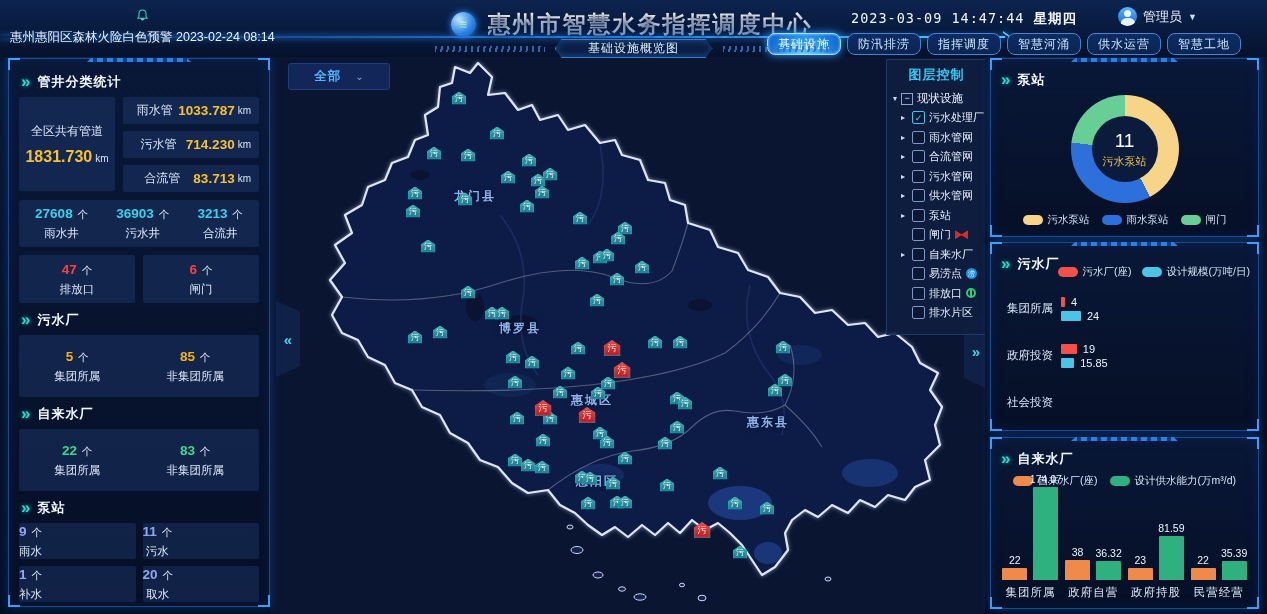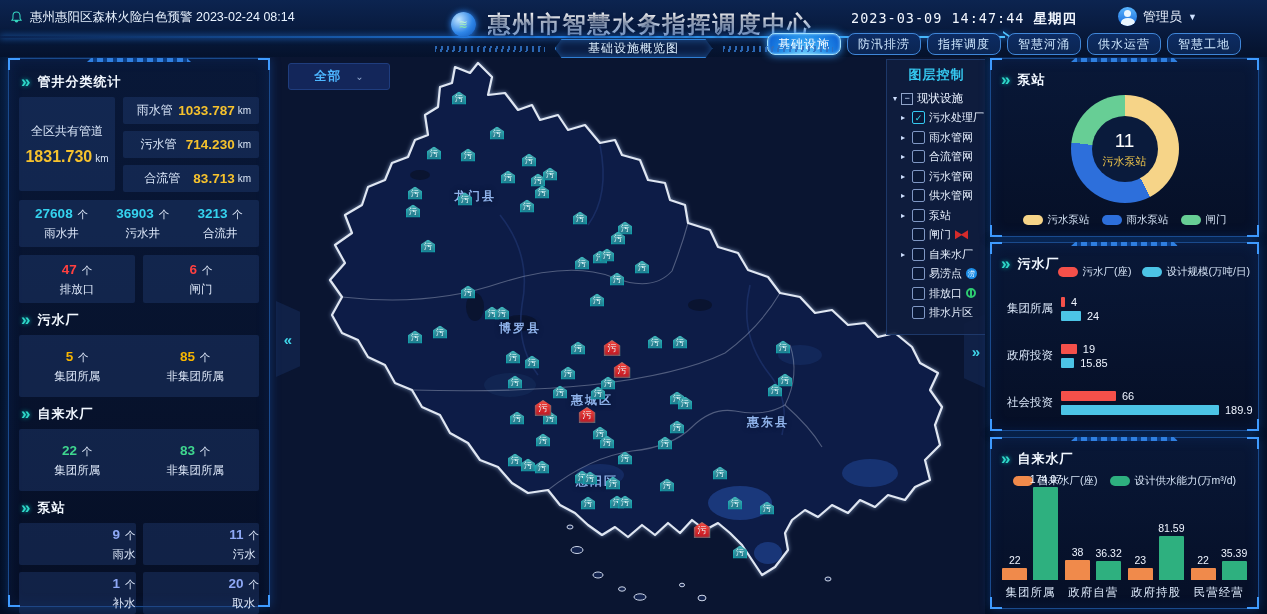--- a/index.html
+++ b/index.html
@@ -4,21 +4,21 @@
 <style>
   html,body{margin:0;padding:0;width:1267px;height:614px;overflow:hidden;background:#030f28;
     font-family:"Liberation Sans","DejaVu Sans",sans-serif;color:#eaf2ff;}
   .screen{position:relative;width:1267px;height:614px;background:linear-gradient(180deg,#061a3a 0%,#041026 60%,#030e24 100%);}
   
   .topbar{position:absolute;left:0;top:0;width:100%;height:57px;
     background:linear-gradient(180deg,#0c2450 0%,#081a3d 55%,#05122c 100%);z-index:30;}
   .tb-line{position:absolute;left:0;top:36px;width:1005px;height:2px;
     background:linear-gradient(90deg,rgba(25,90,200,.15),#1f7ae0 55%,#4fc3ff);box-shadow:0 0 6px #2b8cff;}
   .tb-line2{position:absolute;left:1003px;top:40px;width:26px;height:2px;background:#4fc3ff;transform:skewY(35deg);box-shadow:0 0 6px #2b8cff;}
-  .alert{position:absolute;left:10px;top:9px;display:flex;align-items:center;gap:7px;font-size:12.5px;color:#e9f3ff;}
+  .alert{position:absolute;left:10px;top:9px;display:flex;align-items:center;gap:7px;font-size:12.5px;color:#e9f3ff;flex-direction:column;}
   .bell{width:13px;height:13px;display:inline-block;}
   .title-wrap{position:absolute;left:50%;top:5px;transform:translateX(-50%);display:flex;align-items:center;gap:8px;white-space:nowrap;}
   .logo{width:25px;height:25px;border-radius:50%;background:radial-gradient(circle at 32% 30%,#bfe4ff,#2f86e8 55%,#0c4fb0);
     display:flex;align-items:center;justify-content:center;font-size:11px;color:#eaffea;box-shadow:0 0 6px #2b8cff;}
   .logo b{background:linear-gradient(180deg,#eafff2,#57d98c);-webkit-background-clip:text;background-clip:text;color:transparent;font-weight:bold;}
   .main-title{margin:4px;font-size:23px;letter-spacing:2px;font-weight:bold;
     background:linear-gradient(180deg,#ffffff 30%,#aeccf5 75%,#7fa8e8);-webkit-background-clip:text;background-clip:text;color:transparent;
     text-shadow:0 2px 4px rgba(0,20,60,.6);}
   .clock{position:absolute;right:190px;top:10px;font-family:"DejaVu Sans Mono",monospace;font-size:13.5px;color:#f2f7ff;letter-spacing:1px;display:flex;gap:9px;}
   .clock .wd{font-family:"Liberation Sans","DejaVu Sans",sans-serif;font-weight:bold;}
@@ -65,21 +65,21 @@
   .stat-row{display:flex;margin-top:8px;}
   .stat-box{display:flex;align-items:center;justify-content:space-around;padding:6px 2px;}
   .stat-col{display:flex;flex-direction:column;align-items:center;gap:4px;}
   .stat-col .v{font-size:13.5px;font-weight:bold;}
   .stat-col .v small{font-size:10.5px;color:#dfe9fa;font-weight:normal;margin-left:2px;}
   .stat-col .l{font-size:11.5px;color:#dfe9fa;}
   .two-box{display:flex;gap:8px;margin-top:8px;}
   .two-box .card{flex:1;height:48px;display:flex;align-items:center;justify-content:center;}
   .wide-box{height:50px;margin-top:2px;}
   .grid2{display:grid;grid-template-columns:1fr 1fr;gap:7px;margin-top:2px;}
-  .grid2 .card{height:42px;display:flex;align-items:center;justify-content:flex-end;}
+  .grid2 .card{height:36px;display:flex;align-items:center;justify-content:flex-start;}
   
   .map-area{position:absolute;left:270px;top:55px;width:715px;height:559px;overflow:hidden;background:#0a1531;z-index:5;}
   .map-svg{position:absolute;left:0;top:0;}
   .dlabel{position:absolute;transform:translate(-50%,-50%);font-size:12px;font-weight:bold;color:#8fb2ea;letter-spacing:2px;text-shadow:0 0 5px #02102e;z-index:4;margin-top:28px;}
   .mk{position:absolute;width:14px;height:13px;transform:translate(-50%,-50%);display:flex;align-items:center;justify-content:center;
     color:#ebfdff;font-size:8px;clip-path:polygon(50% 0,100% 36%,100% 100%,0 100%,0 36%);
     background:linear-gradient(180deg,#4db4ba,#1e6e84);box-shadow:0 0 3px #0cc inset;z-index:5;cursor:pointer;}
   .mk.alarm{width:17px;height:16px;font-size:9px;background:linear-gradient(180deg,#f54a40,#c0121f);z-index:6;}
   .dropdown{position:absolute;left:18px;top:8px;width:100px;height:25px;background:#13265a;border:1px solid #1f3d7e;border-radius:3px;
     display:flex;align-items:center;justify-content:center;gap:14px;cursor:pointer;z-index:8;}
@@ -578,30 +578,20 @@
               <span class="bval">19</span>
             </div>
             <div class="bline">
               <div class="hbar" style="background: rgb(76, 196, 230); width: 13.1875px;"></div>
               <span class="bval">15.85</span>
             </div>
           </div>
         </div>
         <div class="sw-row">
           <span class="cl">社会投资</span>
-          <div class="sw-bars">
-            <div class="bline">
-              <div class="hbar" style="background: rgb(244, 80, 74); width: 54.9131px;"></div>
-              <span class="bval">66</span>
-            </div>
-            <div class="bline">
-              <div class="hbar" style="background: rgb(76, 196, 230); width: 158px;"></div>
-              <span class="bval">189.9</span>
-            </div>
-          </div>
         </div>
       </div>
   <i class="cor tl"></i>
       <i class="cor tr"></i>
       <i class="cor bl"></i>
       <i class="cor br"></i>
     </aside>
 
   <aside class="panel rp rp-water">
     <div class="sec-header">

